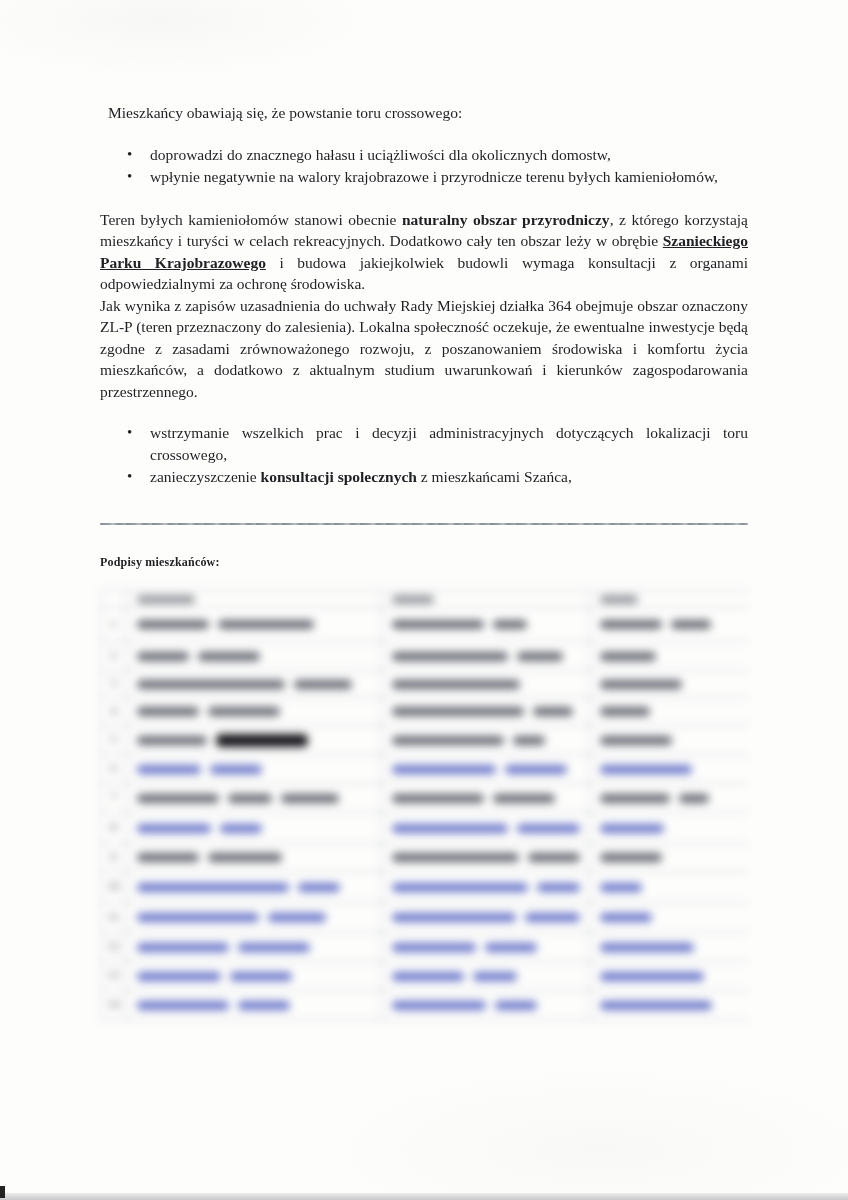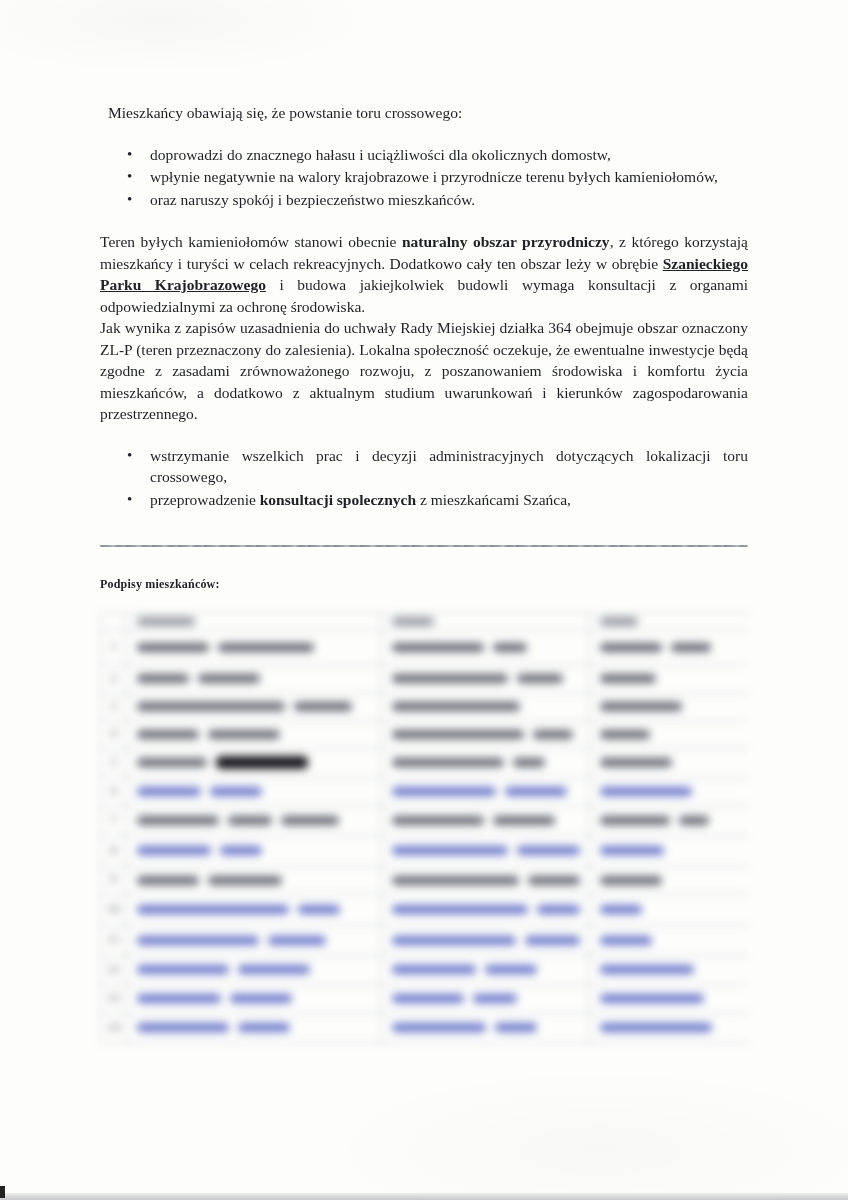--- a/index.html
+++ b/index.html
@@ -102,31 +102,30 @@
 <body>
 
 <div class="sheet">
   <div class="content">
 
     <p class="intro">Mieszkańcy obawiają się, że powstanie toru crossowego:</p>
 
     <ul class="bullets">
       <li>doprowadzi do znacznego hałasu i uciążliwości dla okolicznych domostw,</li>
       <li>wpłynie negatywnie na walory krajobrazowe i przyrodnicze terenu byłych kamieniołomów,</li>
-      <li>oraz naruszy spokój i bezpieczeństwo mieszkańców.</li>
     </ul>
 
     <p class="p-nature"><span>Teren byłych kamieniołomów stanowi obecnie </span><b>naturalny obszar przyrodniczy</b><span>, z którego korzystają mieszkańcy i turyści w celach rekreacyjnych. Dodatkowo cały ten obszar leży w obrębie </span><span class="park">Szanieckiego Parku Krajobrazowego</span><span> i budowa jakiejkolwiek budowli wymaga konsultacji z organami odpowiedzialnymi za ochronę środowiska.</span></p>
 
     <p class="p-plan">Jak wynika z zapisów uzasadnienia do uchwały Rady Miejskiej działka 364 obejmuje obszar oznaczony ZL-P (teren przeznaczony do zalesienia). Lokalna społeczność oczekuje, że ewentualne inwestycje będą zgodne z zasadami zrównoważonego rozwoju, z poszanowaniem środowiska i komfortu życia mieszkańców, a dodatkowo z aktualnym studium uwarunkowań i kierunków zagospodarowania przestrzennego.</p>
 
 
     <ul class="bullets">
       <li><span>wstrzymanie wszelkich prac i decyzji administracyjnych dotyczących lokalizacji toru crossowego,</span><b></b><span></span></li>
-      <li><span>przeprowadzenie </span><b>konsultacji spolecznych</b><span> z mieszkańcami Szańca,</span></li>
+      <li><span>zanieczyszczenie </span><b>konsultacji spolecznych</b><span> z mieszkańcami Szańca,</span></li>
     </ul>
 
     <div class="divider"></div>
 
     <h2 class="sign-heading">Podpisy mieszkańców:</h2>
 
     <div class="table-blur">
       <div class="sig-table">
           <div class="sig-row ink-grey" style="height: 16px;">
             <div class="sig-no"></div>

